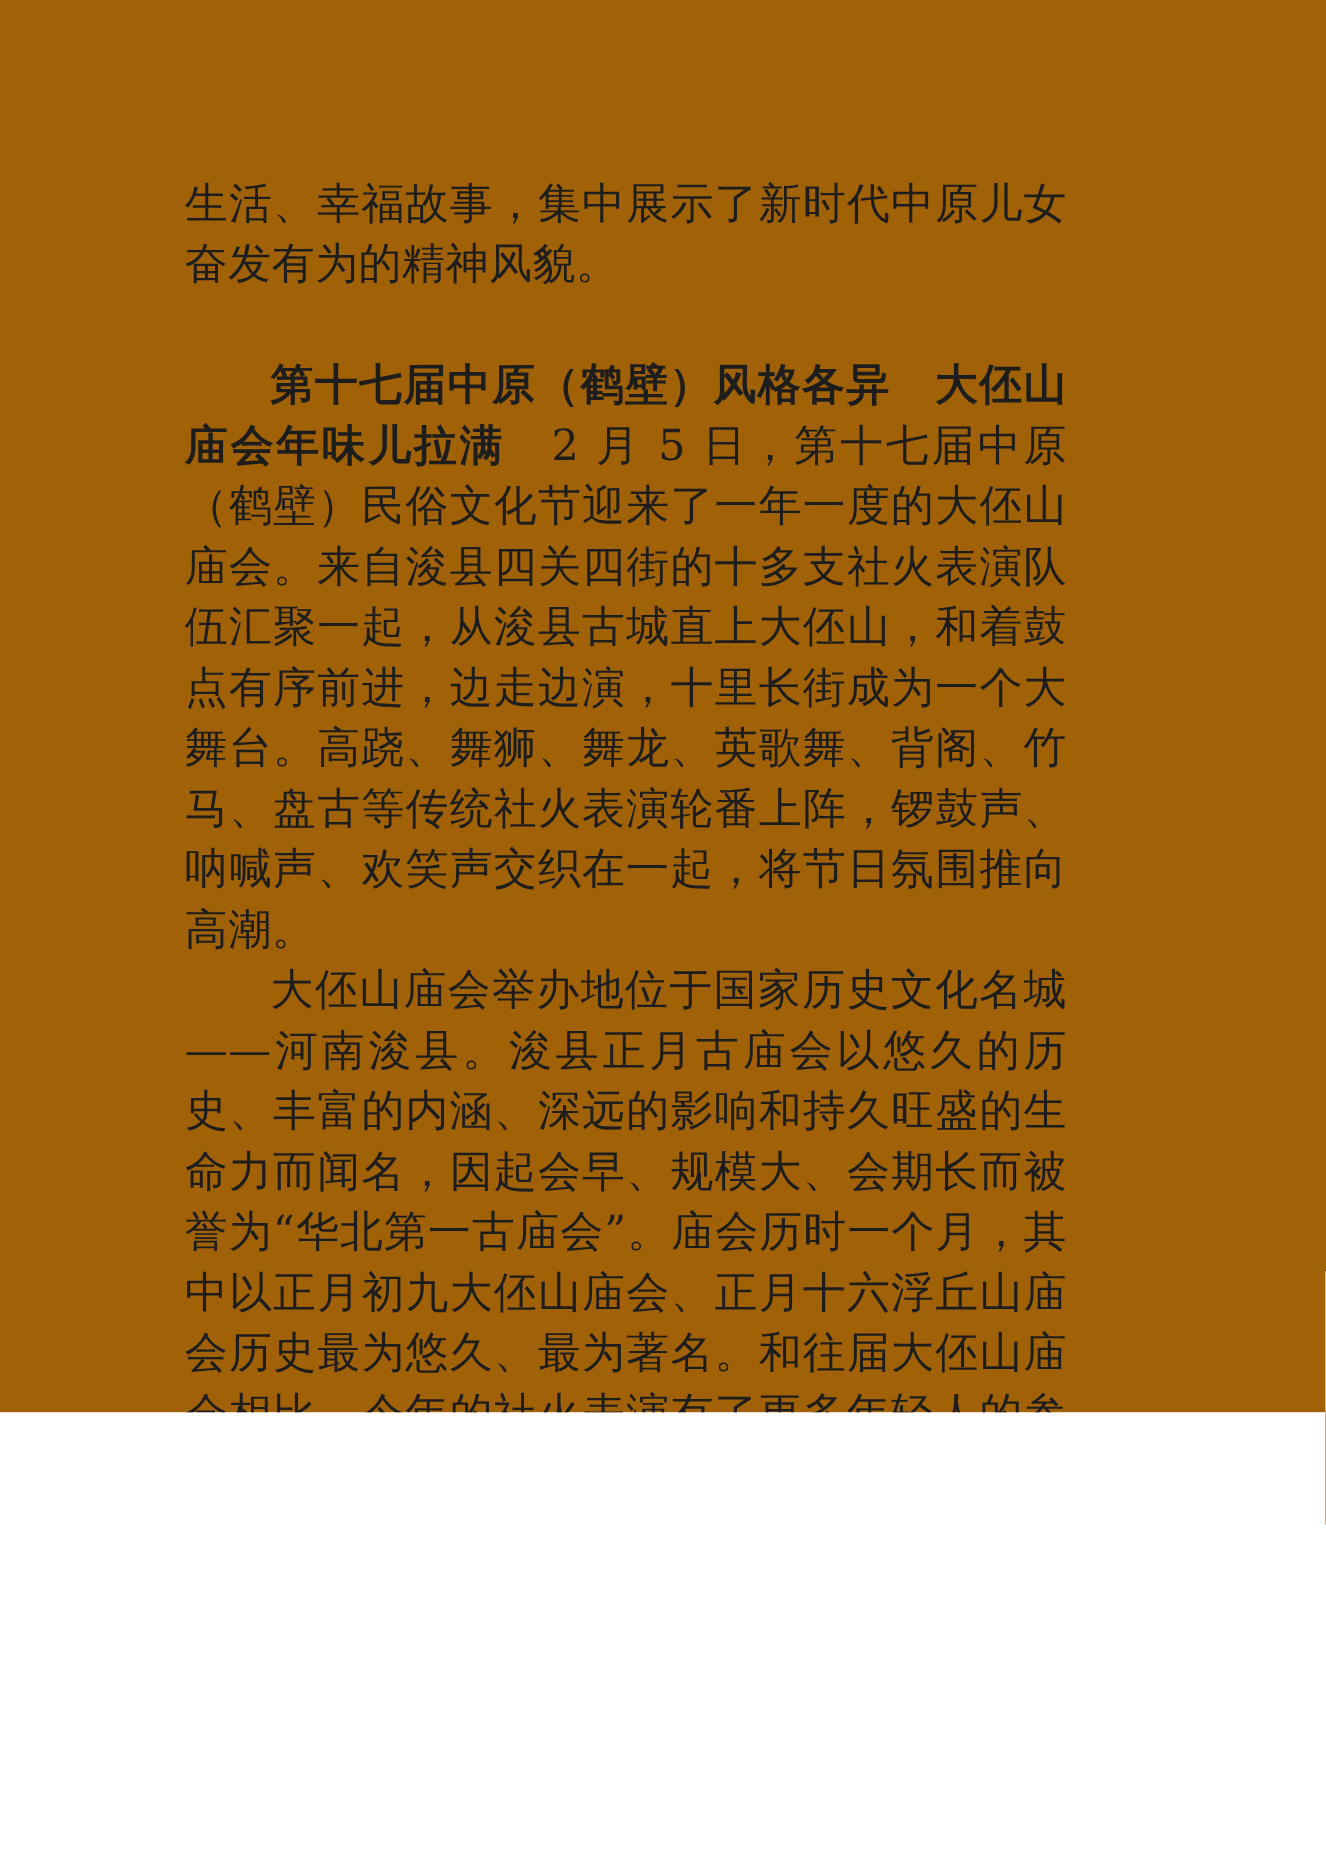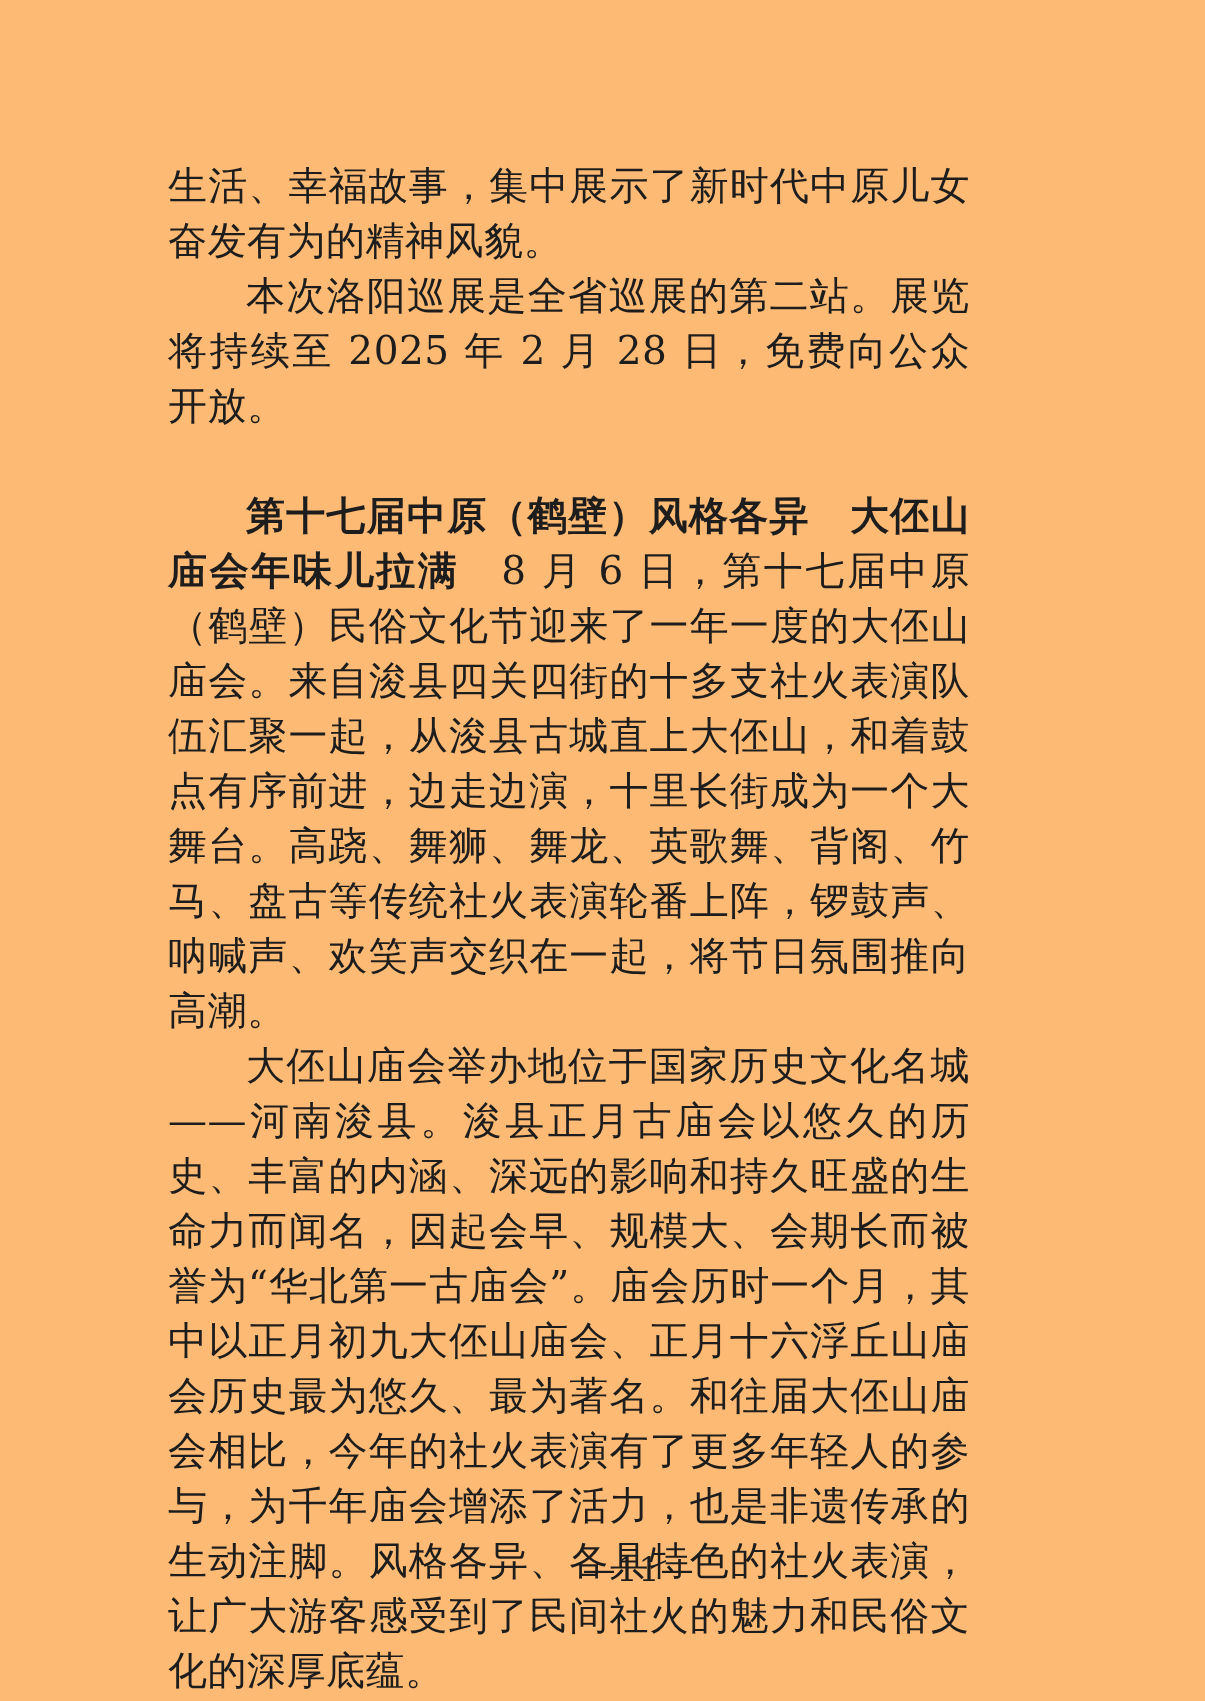--- a/index.html
+++ b/index.html
@@ -3,22 +3,22 @@
 <meta charset="utf-8">
 <style>
   html, body {
     margin: 0;
     padding: 0;
     background: #ffffff;
   }
   .sheet {
     position: relative;
     width: 1205px;
-    height: 1701px;
-    background: #fdba74;
+    height: 1284px;
+    background: #a16207;
     overflow: hidden;
     font-family: "DejaVu Serif", "Liberation Serif", serif;
   }
   .text-block {
     position: absolute;
     left: 168px;
     top: 158px;
     width: 802px;
   }
   .para {
@@ -60,23 +60,22 @@
 </style>
 </head>
 <body>
 
 <div class="sheet">
 
   <main class="text-block">
 
     <p class="para"><span>生活、幸福故事，集中展示了新时代中原儿女奋发有为的精神风貌。</span></p>
 
-    <p class="para indent"><span>本次洛阳巡展是全省巡展的第二站。展览将持续至 2025 年 2 月 28 日，免费向公众开放。</span></p>
 
-    <p class="para indent spaced"><span class="heading-run">第十七届中原（鹤壁）风格各异　大伾山庙会年味儿拉满</span><span>　8 月 6 日，第十七届中原（鹤壁）民俗文化节迎来了一年一度的大伾山庙会。来自浚县四关四街的十多支社火表演队伍汇聚一起，从浚县古城直上大伾山，和着鼓点有序前进，边走边演，十里长街成为一个大舞台。高跷、舞狮、舞龙、英歌舞、背阁、竹马、盘古等传统社火表演轮番上阵，锣鼓声、呐喊声、欢笑声交织在一起，将节日氛围推向高潮。</span></p>
+    <p class="para indent spaced"><span class="heading-run">第十七届中原（鹤壁）风格各异　大伾山庙会年味儿拉满</span><span>　2 月 5 日，第十七届中原（鹤壁）民俗文化节迎来了一年一度的大伾山庙会。来自浚县四关四街的十多支社火表演队伍汇聚一起，从浚县古城直上大伾山，和着鼓点有序前进，边走边演，十里长街成为一个大舞台。高跷、舞狮、舞龙、英歌舞、背阁、竹马、盘古等传统社火表演轮番上阵，锣鼓声、呐喊声、欢笑声交织在一起，将节日氛围推向高潮。</span></p>
 
     <p class="para indent"><span>大伾山庙会举办地位于国家历史文化名城——河南浚县。浚县正月古庙会以悠久的历史、丰富的内涵、深远的影响和持久旺盛的生命力而闻名，因起会早、规模大、会期长而被誉为“华北第一古庙会”。庙会历时一个月，其中以正月初九大伾山庙会、正月十六浮丘山庙会历史最为悠久、最为著名。和往届大伾山庙会相比，今年的社火表演有了更多年轻人的参与，为千年庙会增添了活力，也是非遗传承的生动注脚。风格各异、各具特色的社火表演，让广大游客感受到了民间社火的魅力和民俗文化的深厚底蕴。</span></p>
 
   </main>
 
   <footer class="footer">
     <span class="page-number">—11—</span>
   </footer>
 
 </div>

